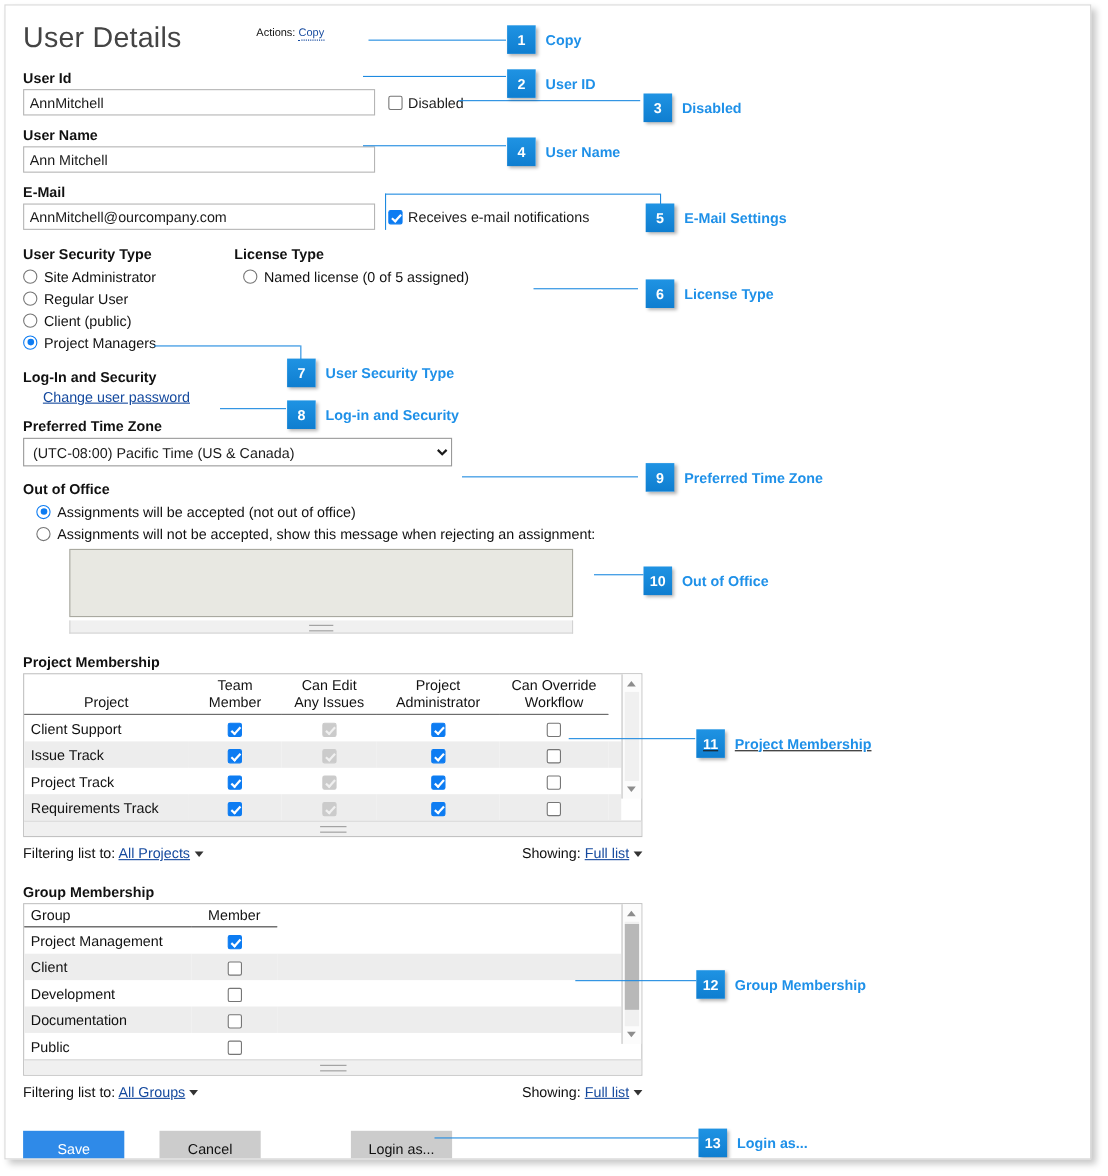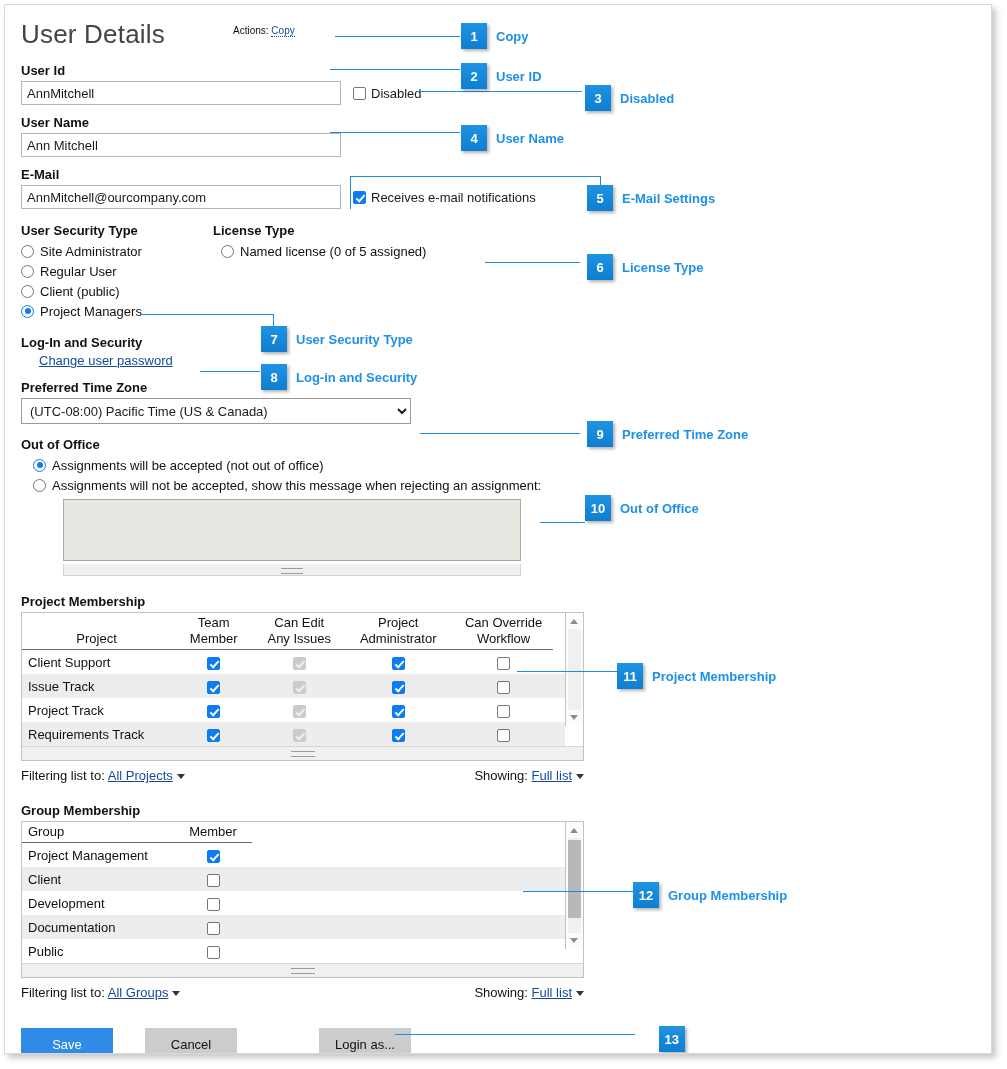--- a/index.html
+++ b/index.html
@@ -580,30 +580,30 @@
     <span class="co-label">User Security Type</span>
   </div>
   <div class="callout" style="left:256px; top:359px;">
     <span class="badge">8</span>
     <span class="co-label">Log-in and Security</span>
   </div>
   <div class="callout" style="left:582px; top:416px;">
     <span class="badge">9</span>
     <span class="co-label">Preferred Time Zone</span>
   </div>
-  <div class="callout" style="left:580px; top:490px;">
+  <div class="callout" style="left:580px; top:510px;">
     <span class="badge">10</span>
     <span class="co-label">Out of Office</span>
   </div>
-  <div class="callout" style="left:612px; top:658px;">
+  <div class="callout" style="left:628px; top:658px;text-decoration:underline;">
     <span class="badge">11</span>
     <span class="co-label">Project Membership</span>
   </div>
   <div class="callout" style="left:628px; top:877px;">
     <span class="badge">12</span>
     <span class="co-label">Group Membership</span>
   </div>
-  <div class="callout" style="left:630px; top:1021px;flex-direction:column;">
+  <div class="callout" style="left:630px; top:1021px;">
     <span class="badge">13</span>
     <span class="co-label">Login as...</span>
   </div>
 
 </div>
 
 </body></html>

